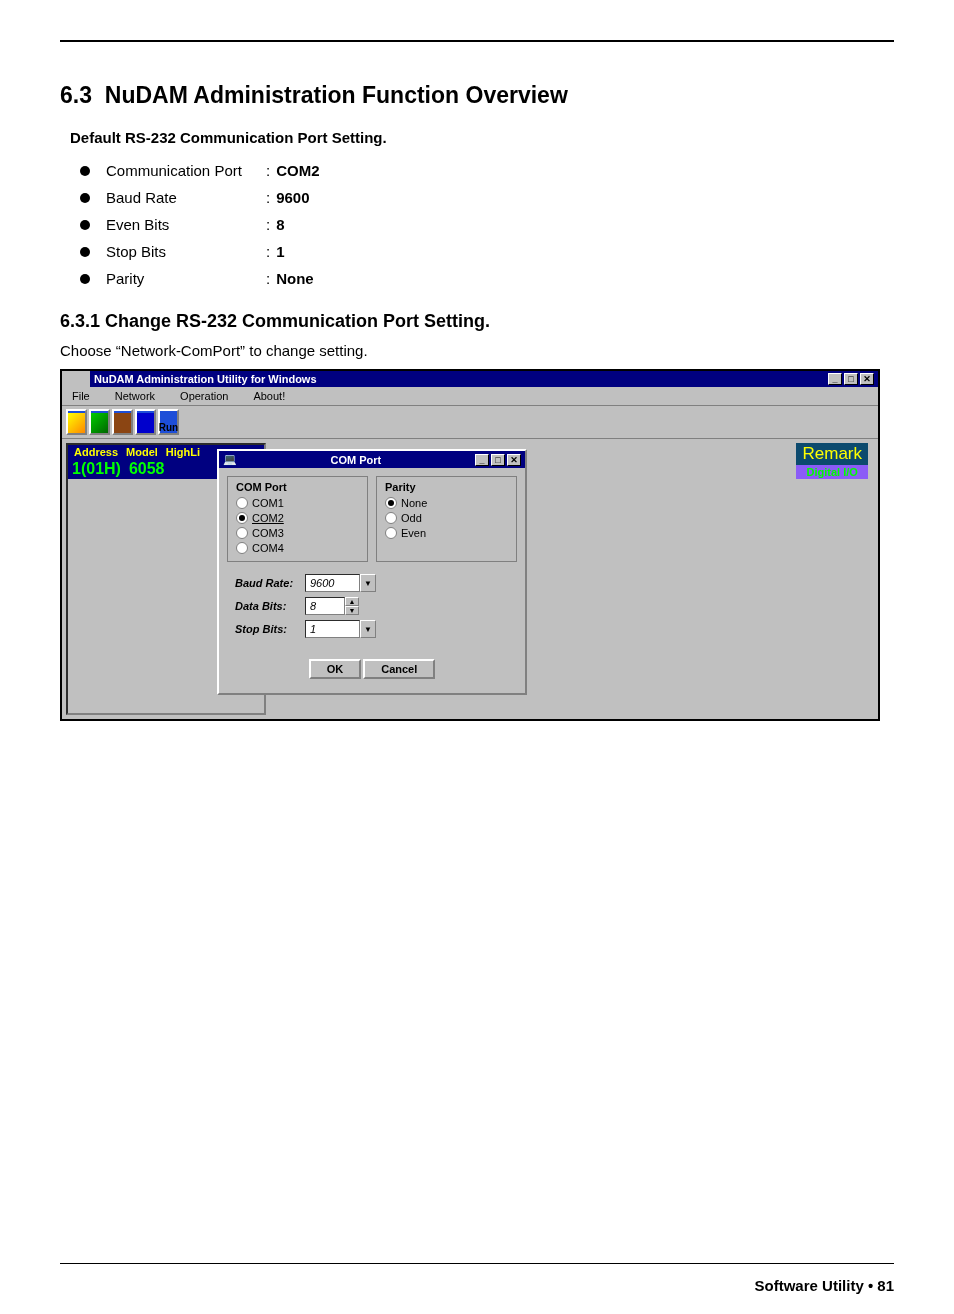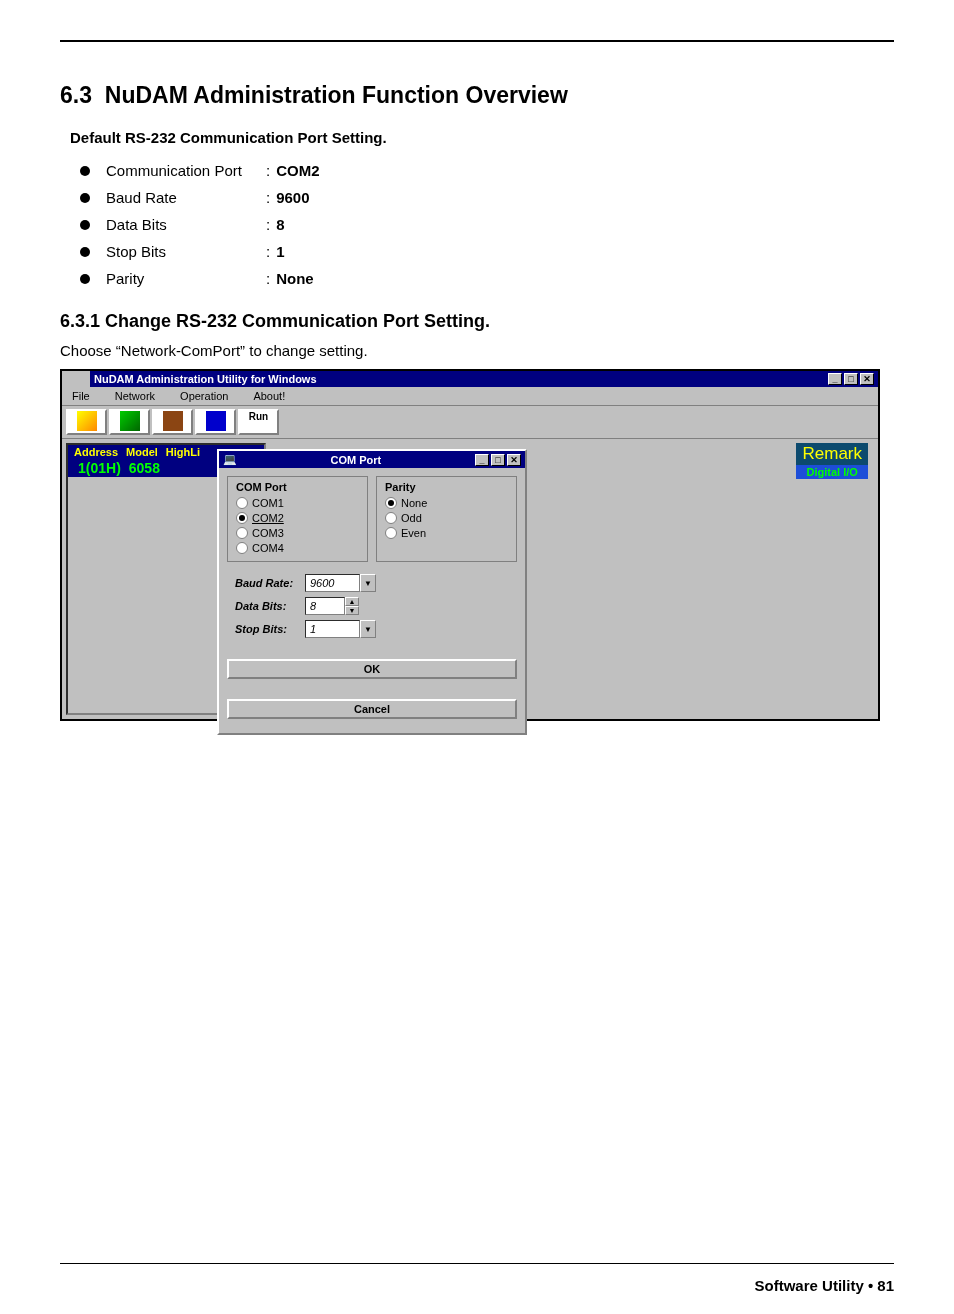--- a/index.html
+++ b/index.html
@@ -146,27 +146,27 @@
     .win-toolbar {
       background: #c0c0c0;
       display: flex;
       align-items: center;
       padding: 3px 4px;
       gap: 2px;
       border-bottom: 1px solid #808080;
     }
 
     .win-toolbar-btn {
-      width: 41px;
+      width: 21px;
       height: 26px;
-      background: #ffffff;
+      background: #1d4ed8;
       border: 2px solid;
       border-color: #fff #808080 #808080 #fff;
       display: flex;
-      align-items: flex-start;
+      align-items: flex-end;
       justify-content: center;
       cursor: pointer;
       font-size: 16px;
     }
 
     .win-main-area {
       background: #c0c0c0;
       display: flex;
       padding: 4px;
       position: relative;
@@ -191,23 +191,23 @@
     }
 
     .win-table-header span {
       padding: 0 4px;
     }
 
     .win-table-row {
       background: #000080;
       color: #00ff00;
       display: flex;
-      font-size: 14px;
-      font-weight: bold;
-      padding: 1px 6px;
+      font-size: 16px;
+      font-weight: bold;
+      padding: 1px 0;
     }
 
     .win-table-row span {
       padding: 0 4px;
     }
 
     
     .win-remark-area {
       position: absolute;
       right: 10px;
@@ -216,21 +216,21 @@
 
     .win-remark-header {
       background: #0c4a6e;
       color: #ffff00;
       font-weight: normal;
       font-size: 17px;
       padding: 1px 6px;
     }
 
     .win-remark-value {
-      background: #1d4ed8;
+      background: #8b5cf6;
       color: #00ff00;
       font-size: 11px;
       font-weight: bold;
       padding: 1px 6px;
       text-align: center;
     }
 
     
     .com-port-dialog {
       position: absolute;
@@ -392,24 +392,23 @@
       align-items: center;
       justify-content: center;
       cursor: pointer;
       font-size: 7px;
       line-height: 1;
     }
 
     .dialog-buttons {
       display: flex;
       justify-content: center;
-      gap: 20px;
+      gap: 2px;
       margin-top: 8px;
       padding: 4px 0 6px 0;
-      flex-direction: column;
     }
 
     .dialog-btn {
       background: #c0c0c0;
       border: 2px solid;
       border-color: #fff #808080 #808080 #fff;
       padding: 2px 16px;
       font-size: 11px;
       font-weight: bold;
       cursor: pointer;
@@ -480,21 +479,21 @@
       <span class="bullet-value">COM2</span>
     </li>
     <li>
       <span class="bullet-dot"></span>
       <span class="bullet-label">Baud Rate</span>
       <span class="bullet-colon">:</span>
       <span class="bullet-value">9600</span>
     </li>
     <li>
       <span class="bullet-dot"></span>
-      <span class="bullet-label">Data Bits</span>
+      <span class="bullet-label">Even Bits</span>
       <span class="bullet-colon">:</span>
       <span class="bullet-value">8</span>
     </li>
     <li>
       <span class="bullet-dot"></span>
       <span class="bullet-label">Stop Bits</span>
       <span class="bullet-colon">:</span>
       <span class="bullet-value">1</span>
     </li>
     <li>

